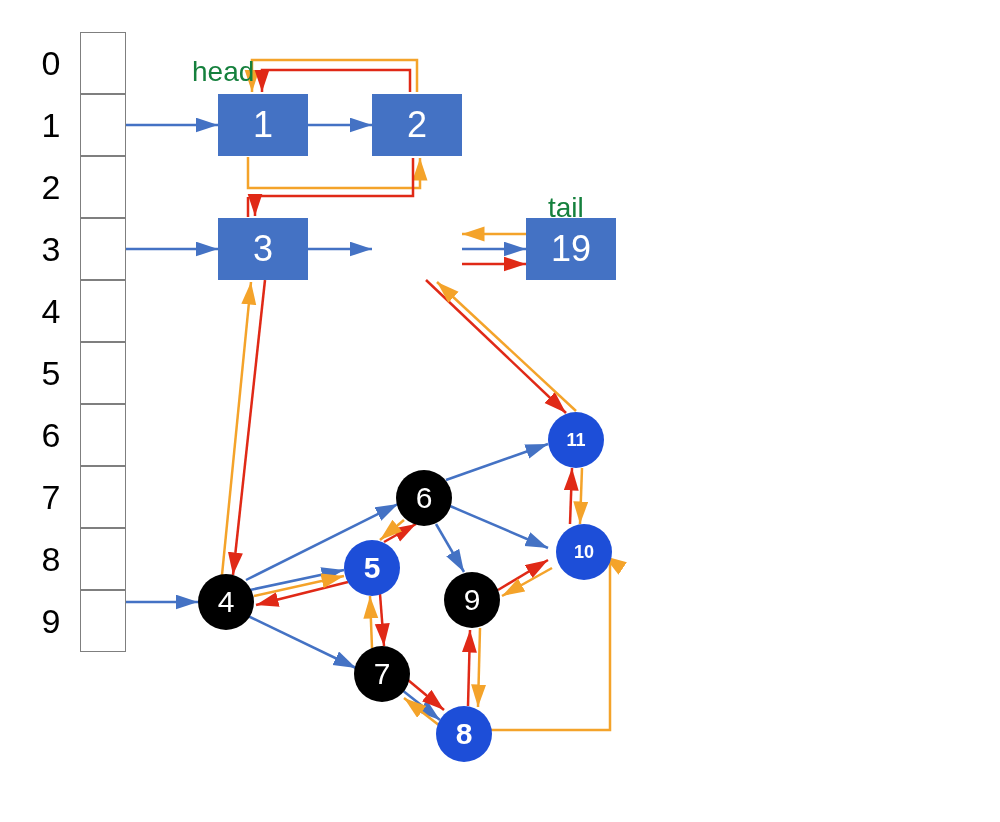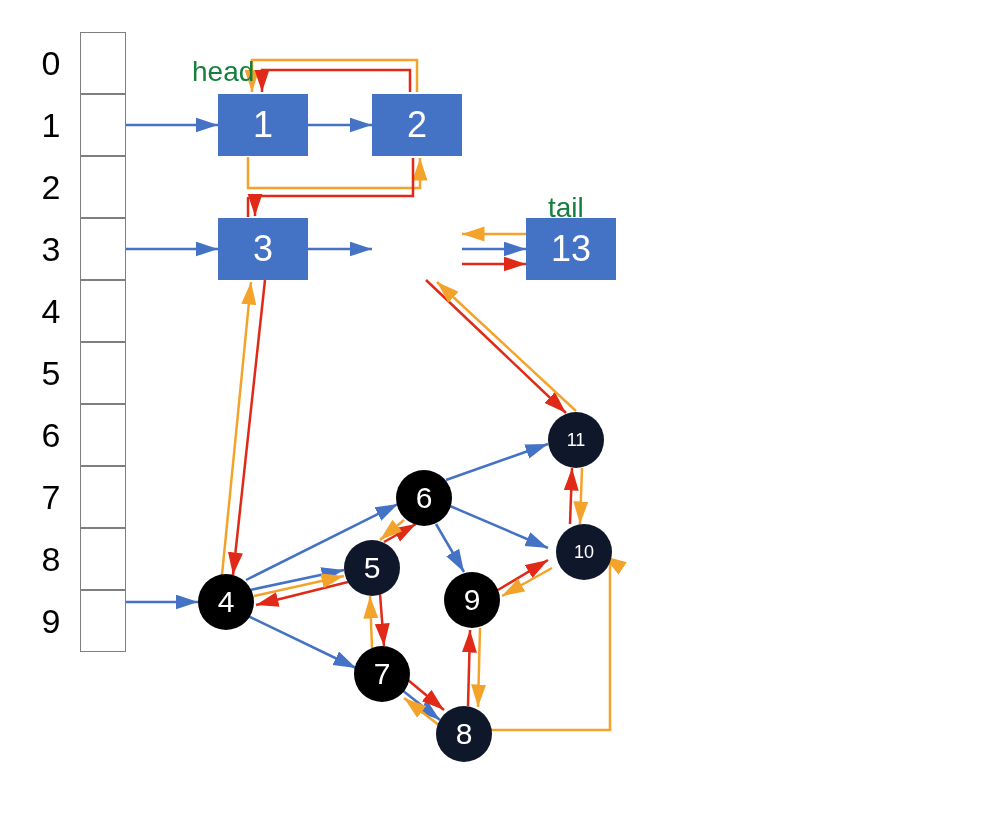--- a/index.html
+++ b/index.html
@@ -65,21 +65,21 @@
     width: 56px;
     height: 56px;
     border-radius: 50%;
     color: #ffffff;
     font-size: 30px;
     display: flex;
     align-items: center;
     justify-content: center;
   }
   .circ-black { background: #000000; }
-  .circ-red   { background: #0f172a; }
+  .circ-red   { background: #1d4ed8; font-weight: bold; }
   .circ-small { font-size: 18px; }
 
   
   .annot {
     position: absolute;
     font-size: 28px;
     color: #15803d;
   }
 </style>
 </head>
@@ -198,21 +198,21 @@
 <div class="index-cell" style="left:80px;top:466px"></div>
 <div class="index-cell" style="left:80px;top:528px"></div>
 <div class="index-cell" style="left:80px;top:590px"></div>
 
 <div class="annot" style="left:192px;top:56px">head</div>
 <div class="annot" style="left:548px;top:192px">tail</div>
 
 <div class="rect-node" style="left:218px;top:94px">1</div>
 <div class="rect-node" style="left:372px;top:94px">2</div>
 <div class="rect-node" style="left:218px;top:218px">3</div>
-<div class="rect-node" style="left:526px;top:218px">13</div>
+<div class="rect-node" style="left:526px;top:218px">19</div>
 
 <div class="circ-node circ-black" style="left:198px;top:574px">4</div>
 <div class="circ-node circ-red" style="left:344px;top:540px">5</div>
 <div class="circ-node circ-black" style="left:396px;top:470px">6</div>
 <div class="circ-node circ-black" style="left:354px;top:646px">7</div>
 <div class="circ-node circ-red" style="left:436px;top:706px">8</div>
 <div class="circ-node circ-black" style="left:444px;top:572px">9</div>
 <div class="circ-node circ-red circ-small" style="left:556px;top:524px">10</div>
 <div class="circ-node circ-red circ-small" style="left:548px;top:412px">11</div>
 

